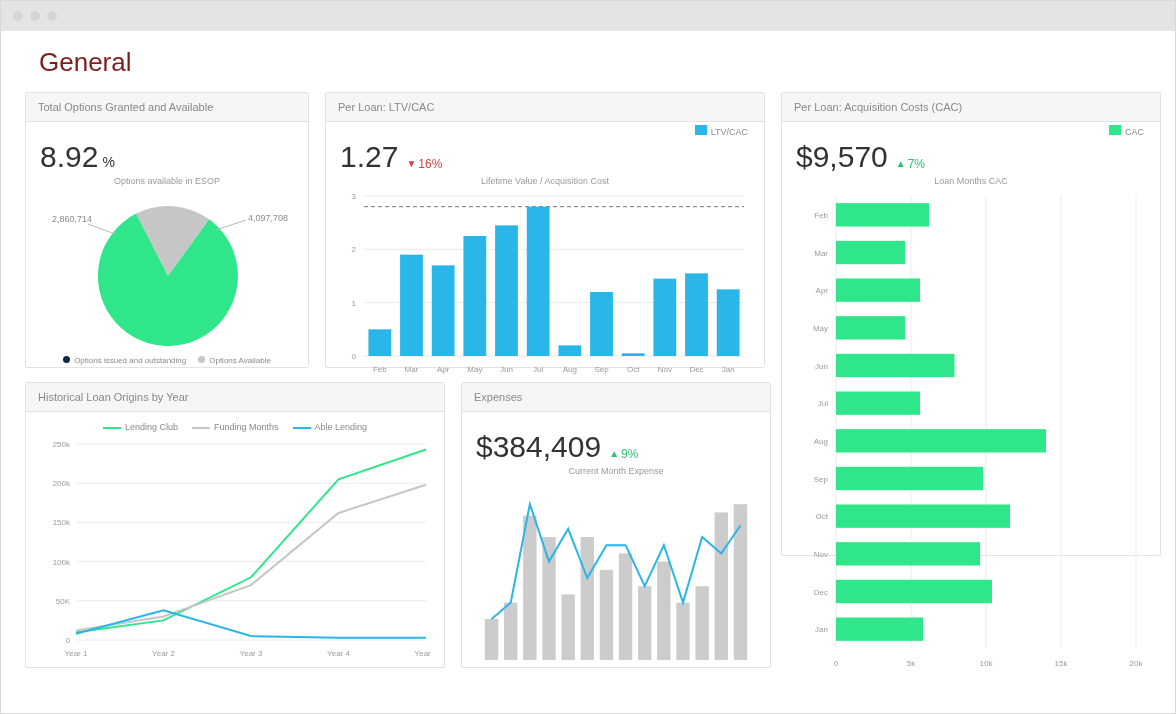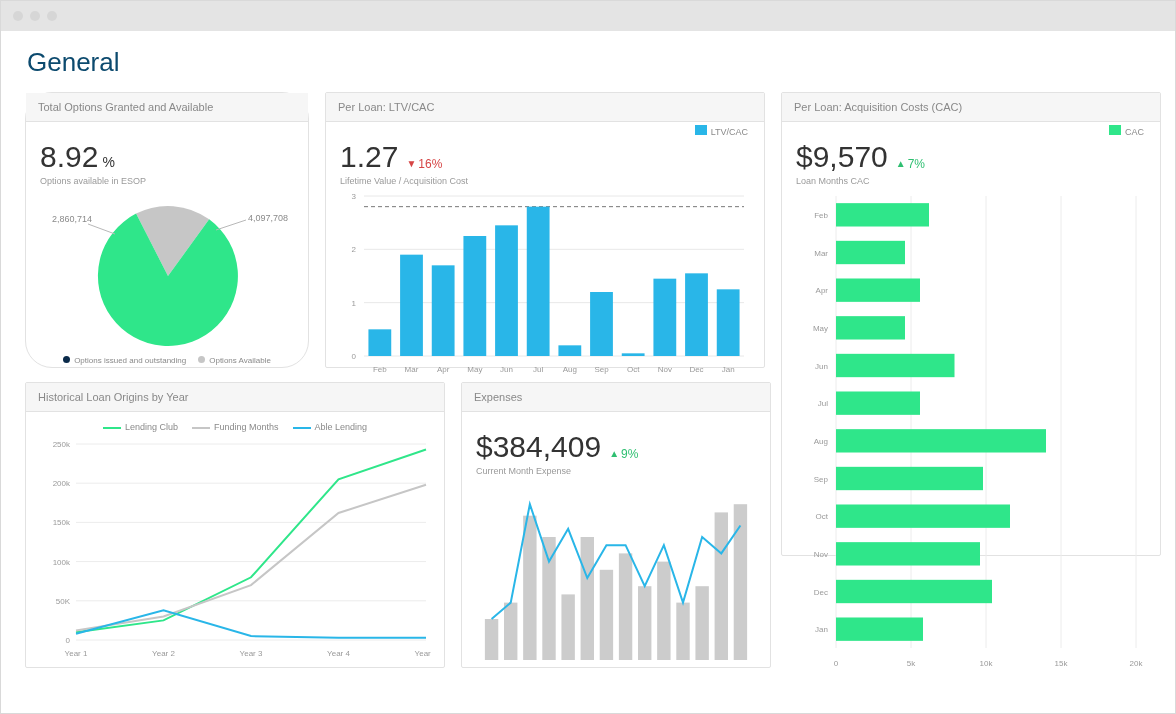--- a/index.html
+++ b/index.html
@@ -1,35 +1,35 @@
 <!DOCTYPE html>
 <html><head>
 <meta charset="utf-8">
 <style>
   * { box-sizing: border-box; }
   html, body { margin:0; padding:0; font-family: "Helvetica Neue", Arial, sans-serif; font-weight:300; background:#fff;}
   .browser-frame { width:1176px; height:714px; border:1px solid #d9d9d9; background:#fff; position:relative; overflow:hidden;}
   .browser-bar { height:30px; background:#e4e4e4; display:flex; align-items:center; padding-left:12px;}
   .dot { width:10px; height:10px; border-radius:50%; background:#d6d6d6; margin-right:7px;}
   .page { padding:12px 24px 20px 24px; }
-  .page-title { font-size:26px; color:#0c4a6e; font-weight:300; margin:4px 0 14px 2px;}
+  .page-title { font-size:26px; color:#7f1d1d; font-weight:300; margin:4px 0 14px 14px;}
   .grid { display:flex; gap:16px; }
   .left-col { width:740px; display:flex; flex-direction:column; gap:14px;}
   .right-col { flex:1; }
   .row { display:flex; gap:16px; }
   .card { border:1px solid #e2e2e2; border-radius:2px; background:#fff; display:flex; flex-direction:column; }
   .card-header { background:#f6f6f6; border-bottom:1px solid #e2e2e2; padding:8px 12px; font-size:11px; color:#898989; font-weight:400;}
   .card-body { padding:10px 14px 12px 14px; flex:1; position:relative;}
   .metric-line { display:flex; align-items:baseline; gap:8px; }
   .metric-value { font-size:30px; color:#333; font-weight:300;margin-top:8px;}
   .metric-value .unit { font-size:14px; margin-left:4px;}
   .metric-delta { font-size:12px; display:flex; align-items:center; gap:2px;}
   .metric-delta.down { color:#d64545;}
   .metric-delta.up { color:#2fbf71;}
-  .metric-sub { font-size:9px; color:#9a9a9a; margin-top:2px;}
+  .metric-sub { font-size:9px; color:#9a9a9a; margin-top:2px;text-align:center;}
   .legend { font-size:9px; color:#8a8a8a; display:flex; gap:14px; align-items:center;}
   .legend .sw { width:12px; height:10px; display:inline-block; margin-right:4px;}
   svg text { font-family: inherit; }
   .axis-label { font-size:8px; fill:#9a9a9a; font-weight:300;}
   .pie-label { font-size:9px; fill:#8a8a8a;}
   .legend-pie { font-size:8px; color:#8a8a8a; display:flex; gap:12px; justify-content:center; margin-top:-4px; }
   .legend-pie .sw { width:7px; height:7px; border-radius:50%; display:inline-block; margin-right:4px;}
   .legend-top-right { position:absolute; top:3px; right:16px; }
   .legend-inline-center { justify-content:center; margin-bottom:4px;}
   .tri { font-size:10px; line-height:1;}
@@ -46,21 +46,21 @@
 
   <div class="page">
     <div class="page-title">General</div>
 
     <div class="grid">
 
       <div class="left-col">
 
         <div class="row">
 
-          <div class="card" style="width:284px; height:276px;border-radius:27px;">
+          <div class="card" style="width:284px; height:276px;">
             <div class="card-header">Total Options Granted and Available</div>
             <div class="card-body">
               <div class="metric-line">
                 <span class="metric-value"><span>8.92</span><span class="unit">%</span></span>
               </div>
               <div class="metric-sub">Options available in ESOP</div>
 
               <svg width="256" height="170">
                 <g transform="translate(128,90)">
 

